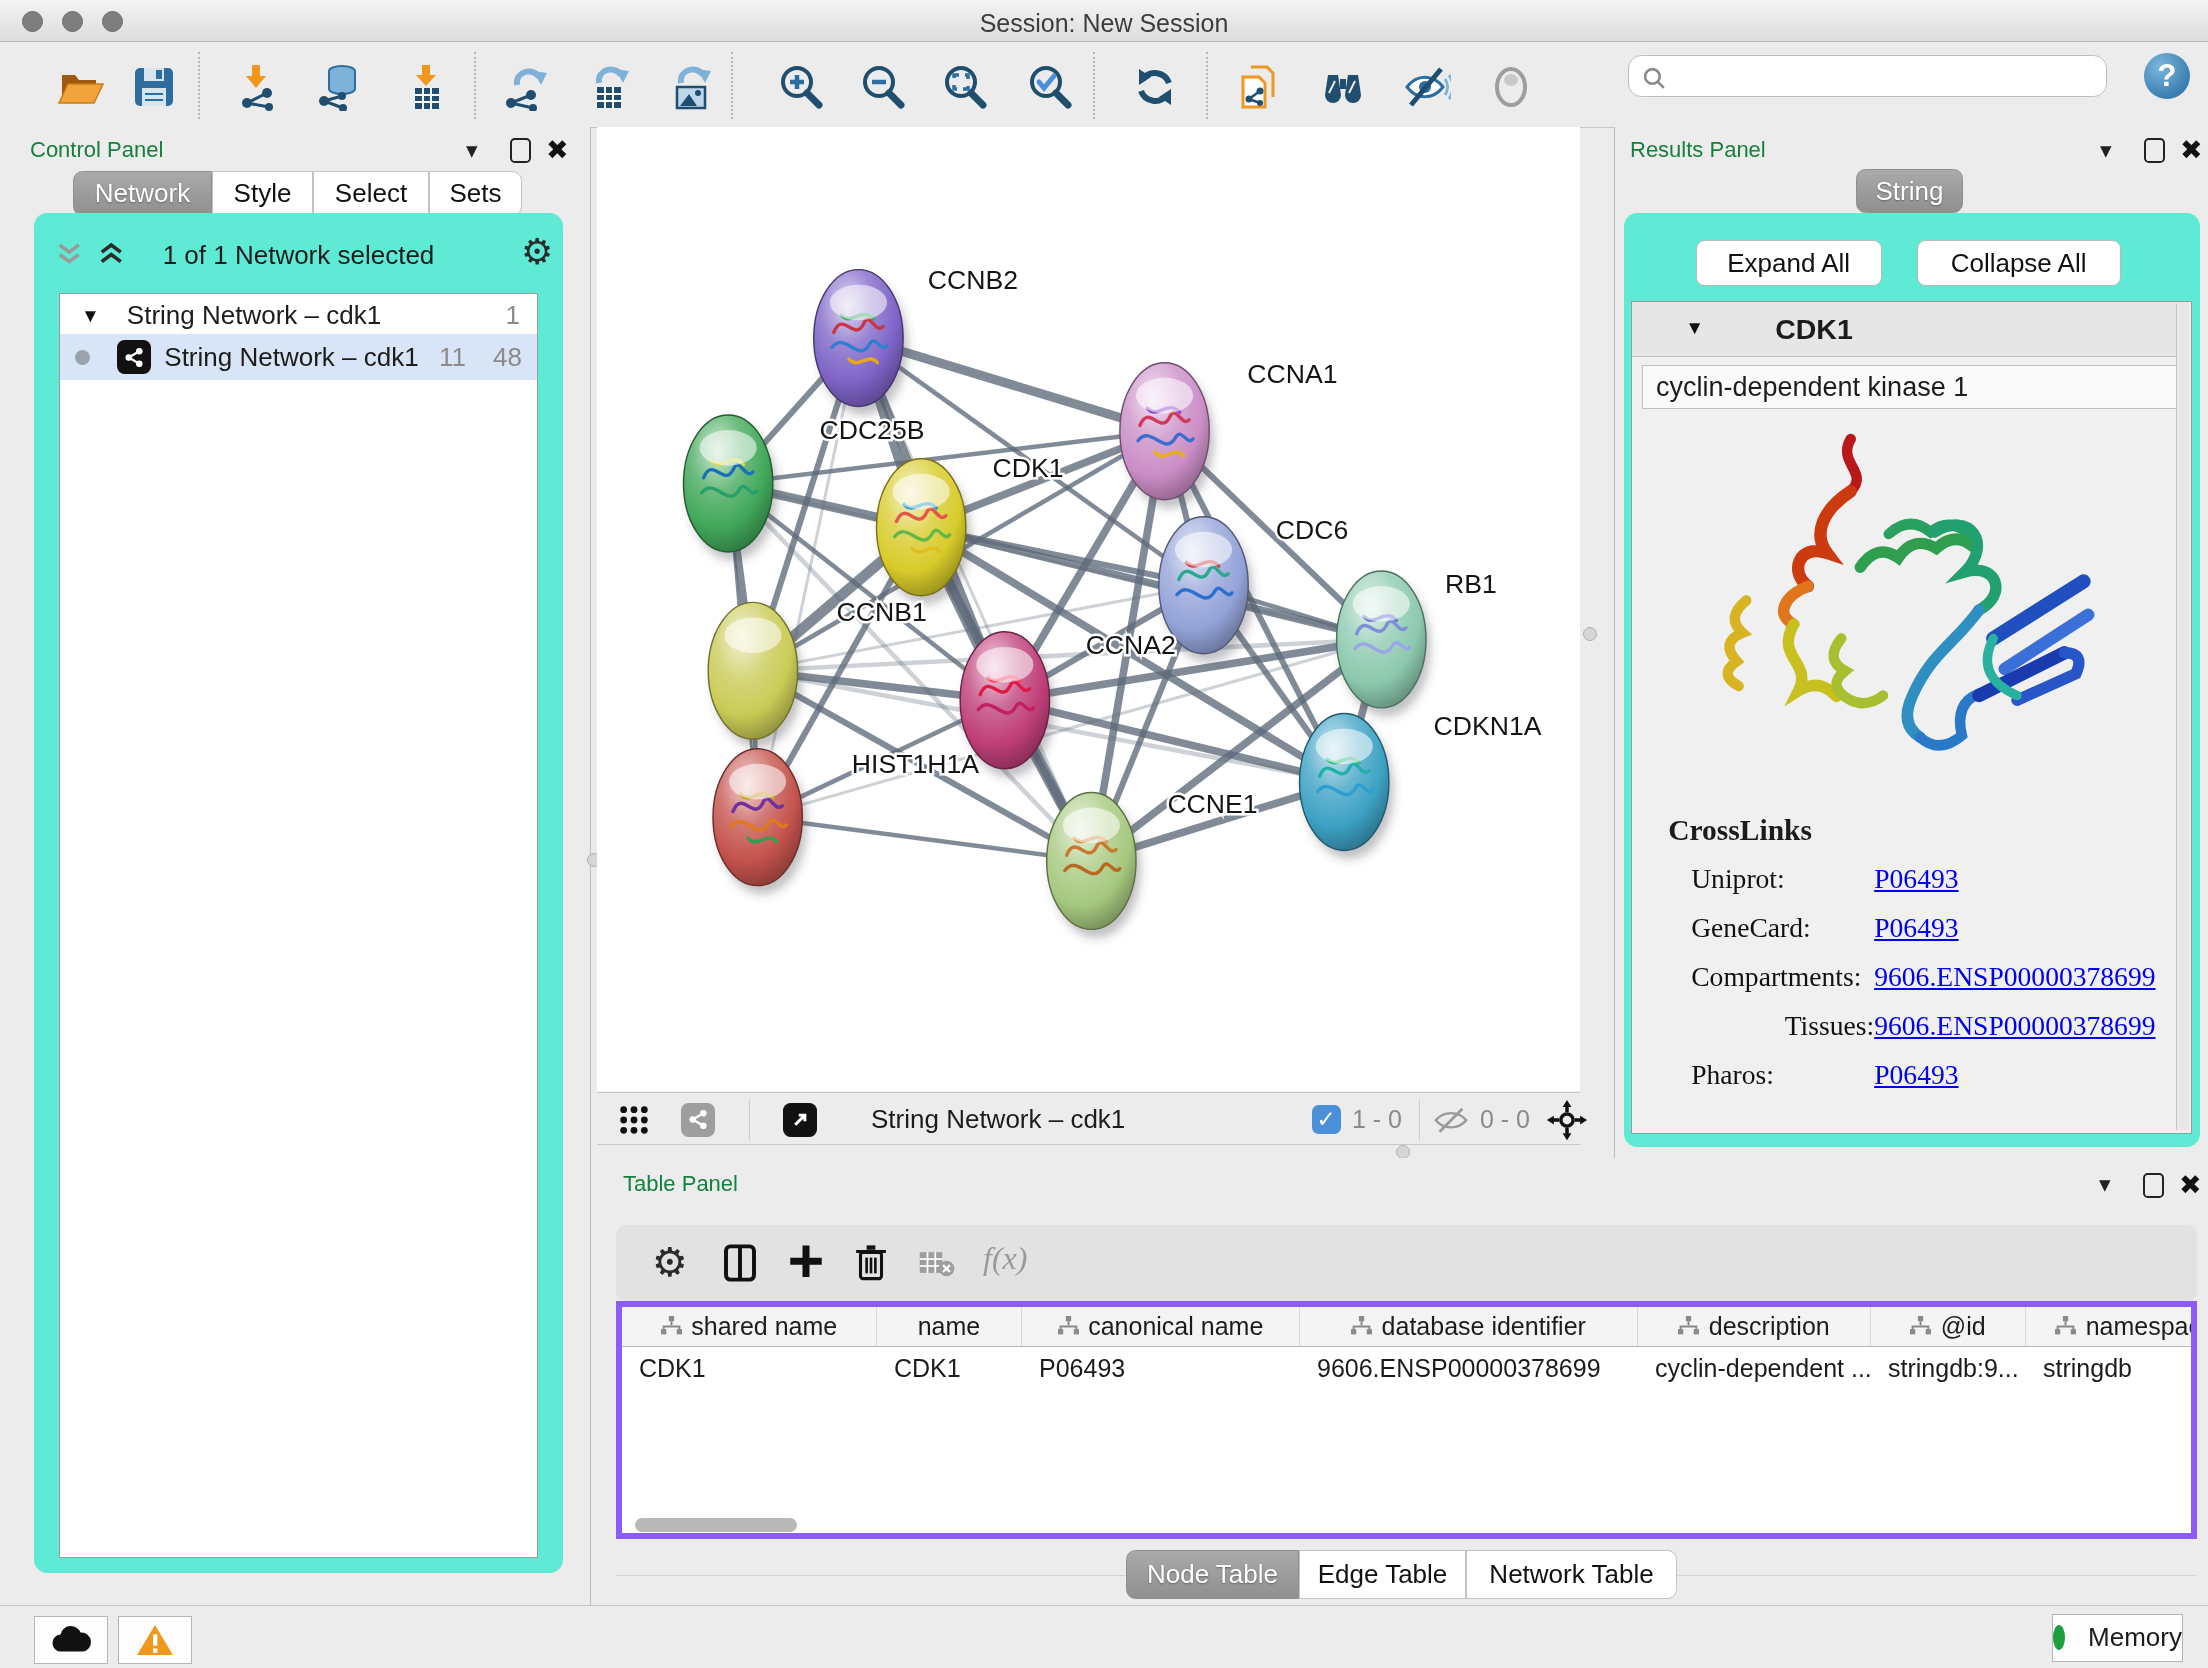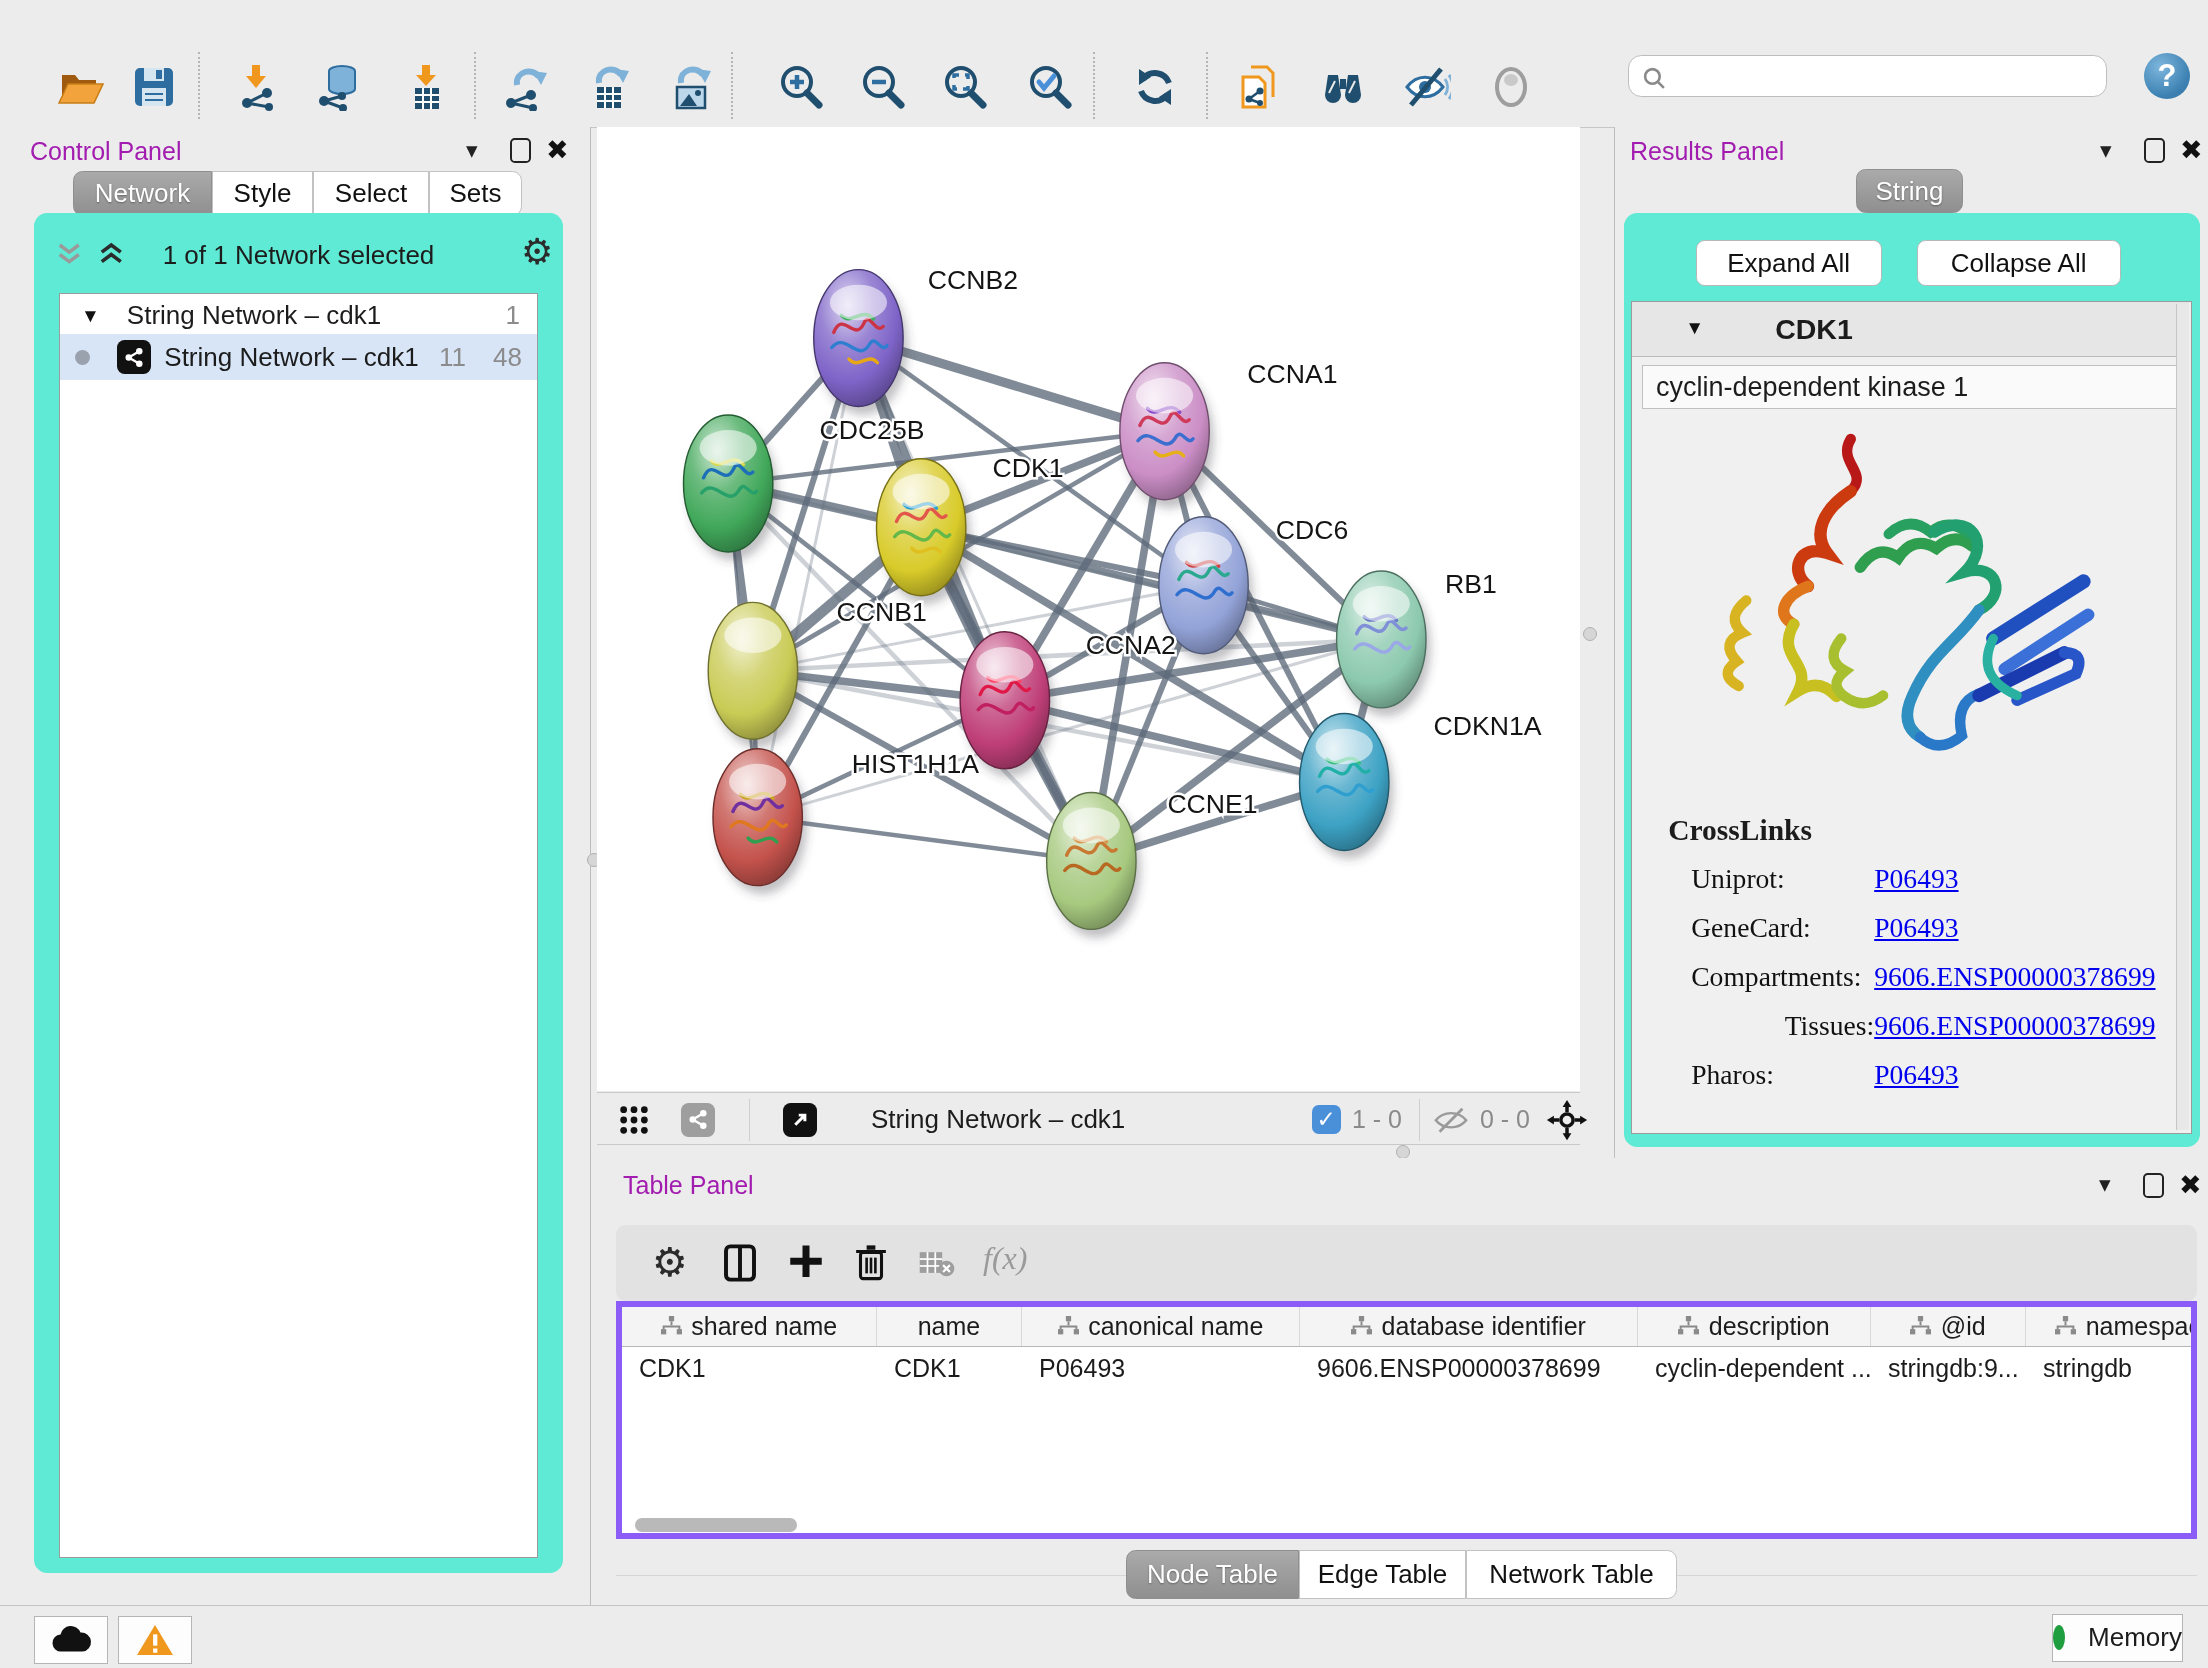--- a/index.html
+++ b/index.html
@@ -15,21 +15,21 @@
   
   .toolbar{left:0;top:42px;width:2208px;height:86px;background:#ececec;border-bottom:1px solid #c6c6c6;}
   .tb-sep{top:9.5px;height:67px;width:0;border-left:2.9px dotted #b5b5b5;}
   .tbi{top:21px;width:48px;height:48px;}
   .tbi svg{width:48px;height:48px;}
   .searchbox{top:13.3px;width:479px;height:42px;background:#fff;border:1px solid #bdbdbd;border-radius:13.3px;}
   .helpbtn{top:11.4px;width:46px;height:46px;border-radius:50%;
     background:radial-gradient(circle at 35% 30%,#7db6dd,#3a7fb0 70%);color:#fff;
     font-size:31px;font-weight:bold;text-align:center;line-height:46px;}
   
-  .panel-title{font-size:25px;color:#a21caf;}
+  .panel-title{font-size:22px;color:#15803d;}
   .wc-caret{font-size:23px;color:#222;}
   .wc-float{width:21px;height:25px;border:2.9px solid #222;border-radius:4.8px;}
   .wc-close{font-size:27px;color:#111;font-weight:bold;line-height:25px;}
   .seg{height:45px;display:flex;align-items:center;justify-content:center;
     font-size:26px;background:#fff;border:1px solid #c2c2c2;color:#111;}
   .seg.sel{background:linear-gradient(#aaaaaa,#8f8f8f);color:#fff;border-color:#8f8f8f;
     text-shadow:0 1px 1.9px rgba(0,0,0,.35);}
   .seg.first{border-radius:9.5px 0 0 9.5px;}
   .seg.last{border-radius:0 9.5px 9.5px 0;}
   .seg.alone{border-radius:9.5px;}
@@ -74,20 +74,26 @@
   .gear{font-size:36px;color:#2b2b2b;line-height:36px;}
   .caret-tri{font-size:19px;color:#111;}
   .fx{font-family:"Liberation Serif","DejaVu Serif",serif;font-style:italic;
     font-size:32px;color:#9a9a9a;}
 </style>
 </head>
 <body>
 
 <div class="stage">
 
+  <div class="abs titlebar">
+    <div class="abs tl-circle" style="left:22px;"></div>
+    <div class="abs tl-circle" style="left:62px;"></div>
+    <div class="abs tl-circle" style="left:102px;"></div>
+    <div class="abs win-title">Session: New Session</div>
+  </div>
 
   <div class="abs toolbar">
     <div class="abs tbi" style="left:56px;">
       <svg viewBox="0 0 48 48">
           <path d="M6 40V12h13l4 5h17v7" fill="#a05a10"></path>
           <path d="M3 40 L12 21 h35 L38 40 Z" fill="#f2a33c" stroke="#c87d14" stroke-width="1.5"></path>
         </svg>
     </div>
     <div class="abs tbi" style="left:130px;">
       <svg viewBox="0 0 48 48">

